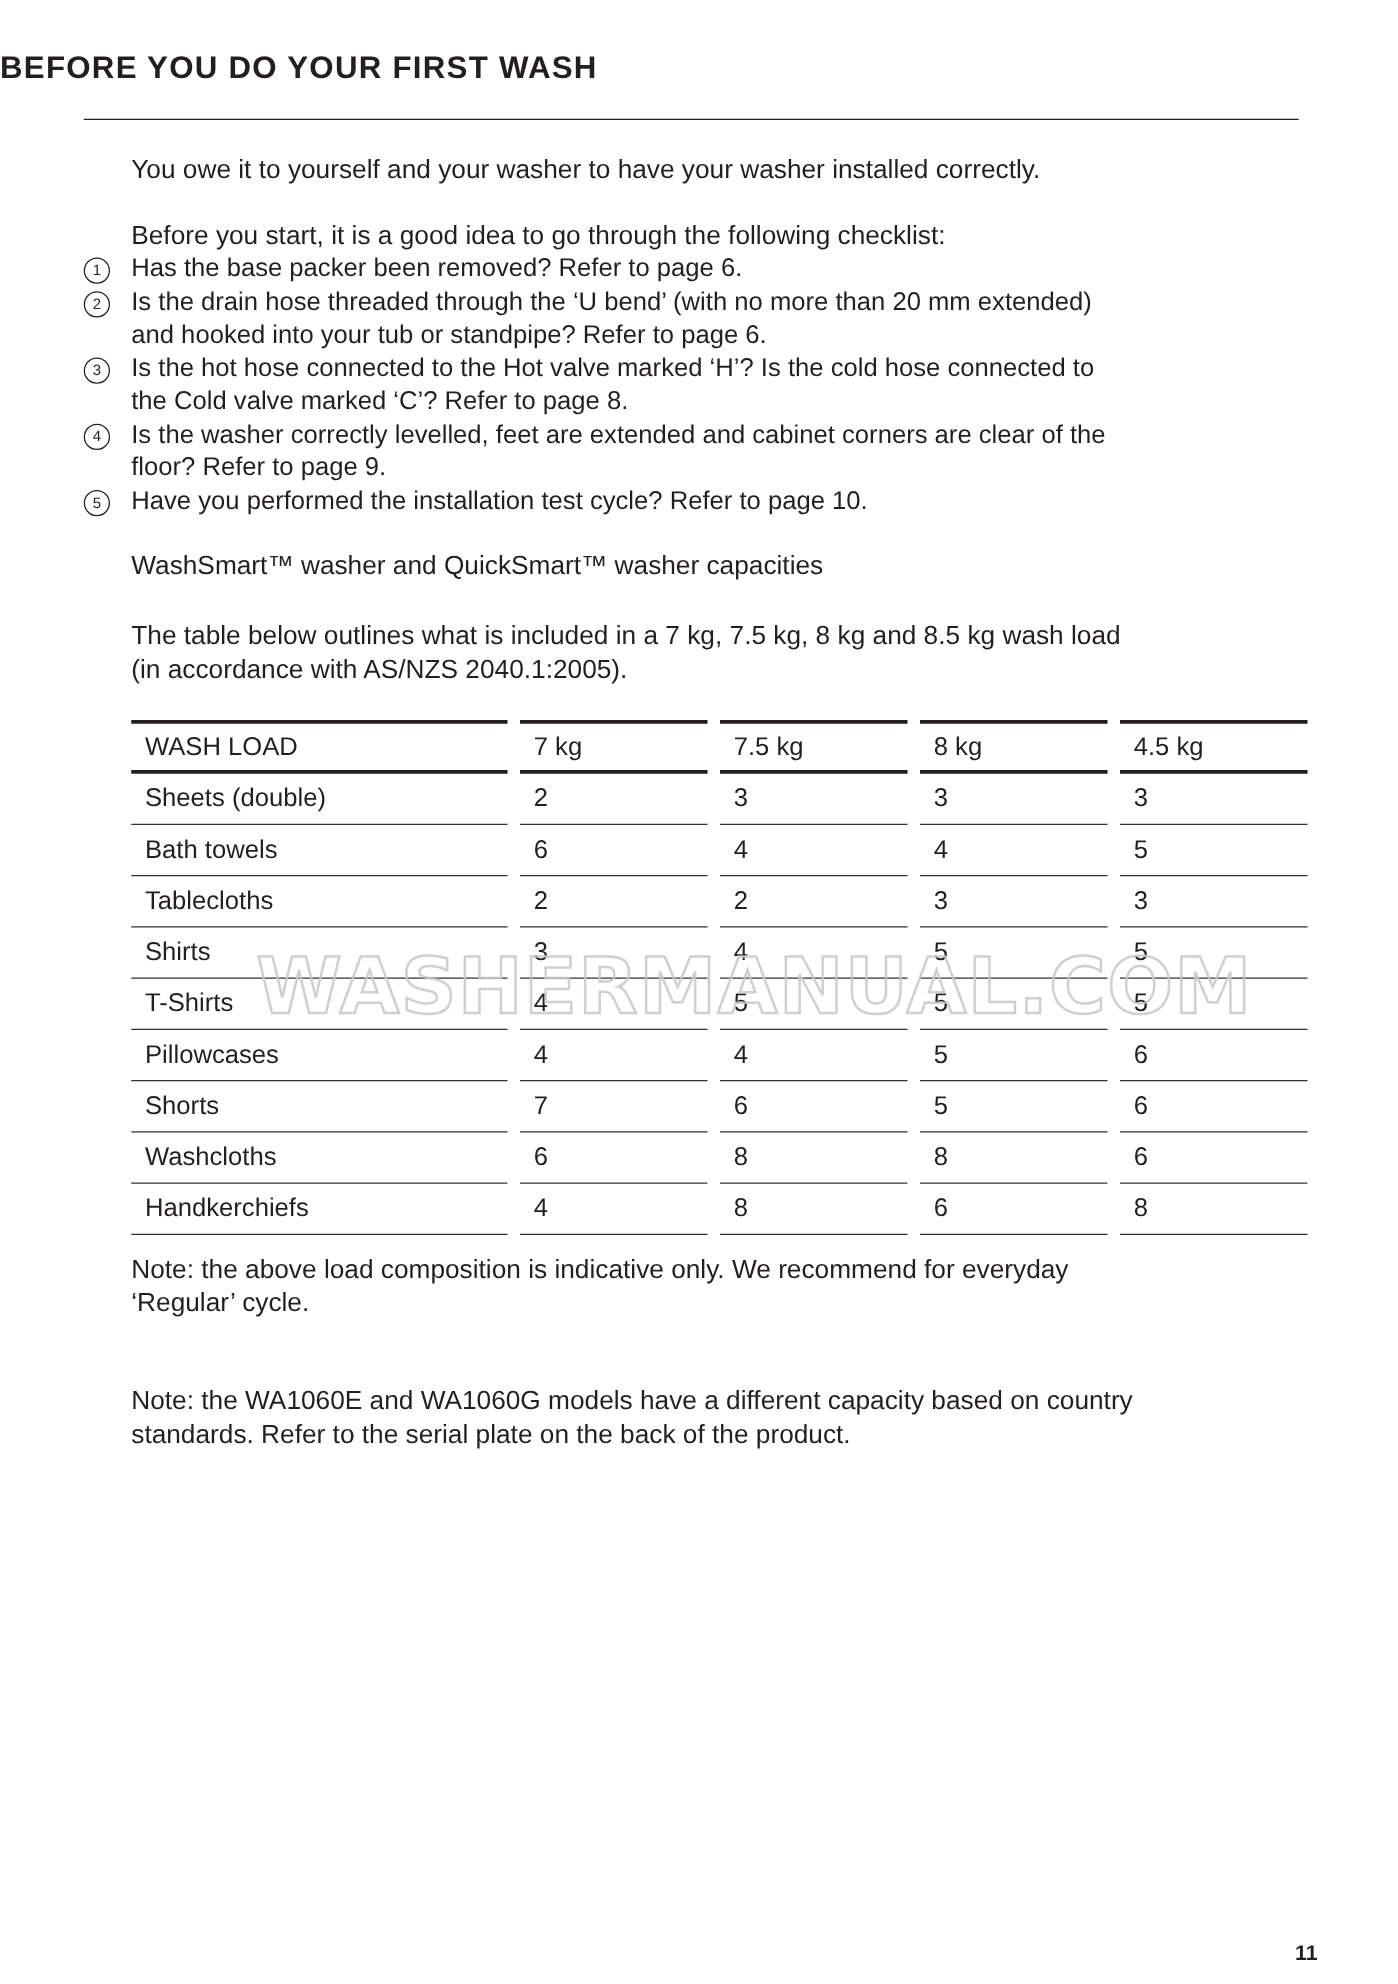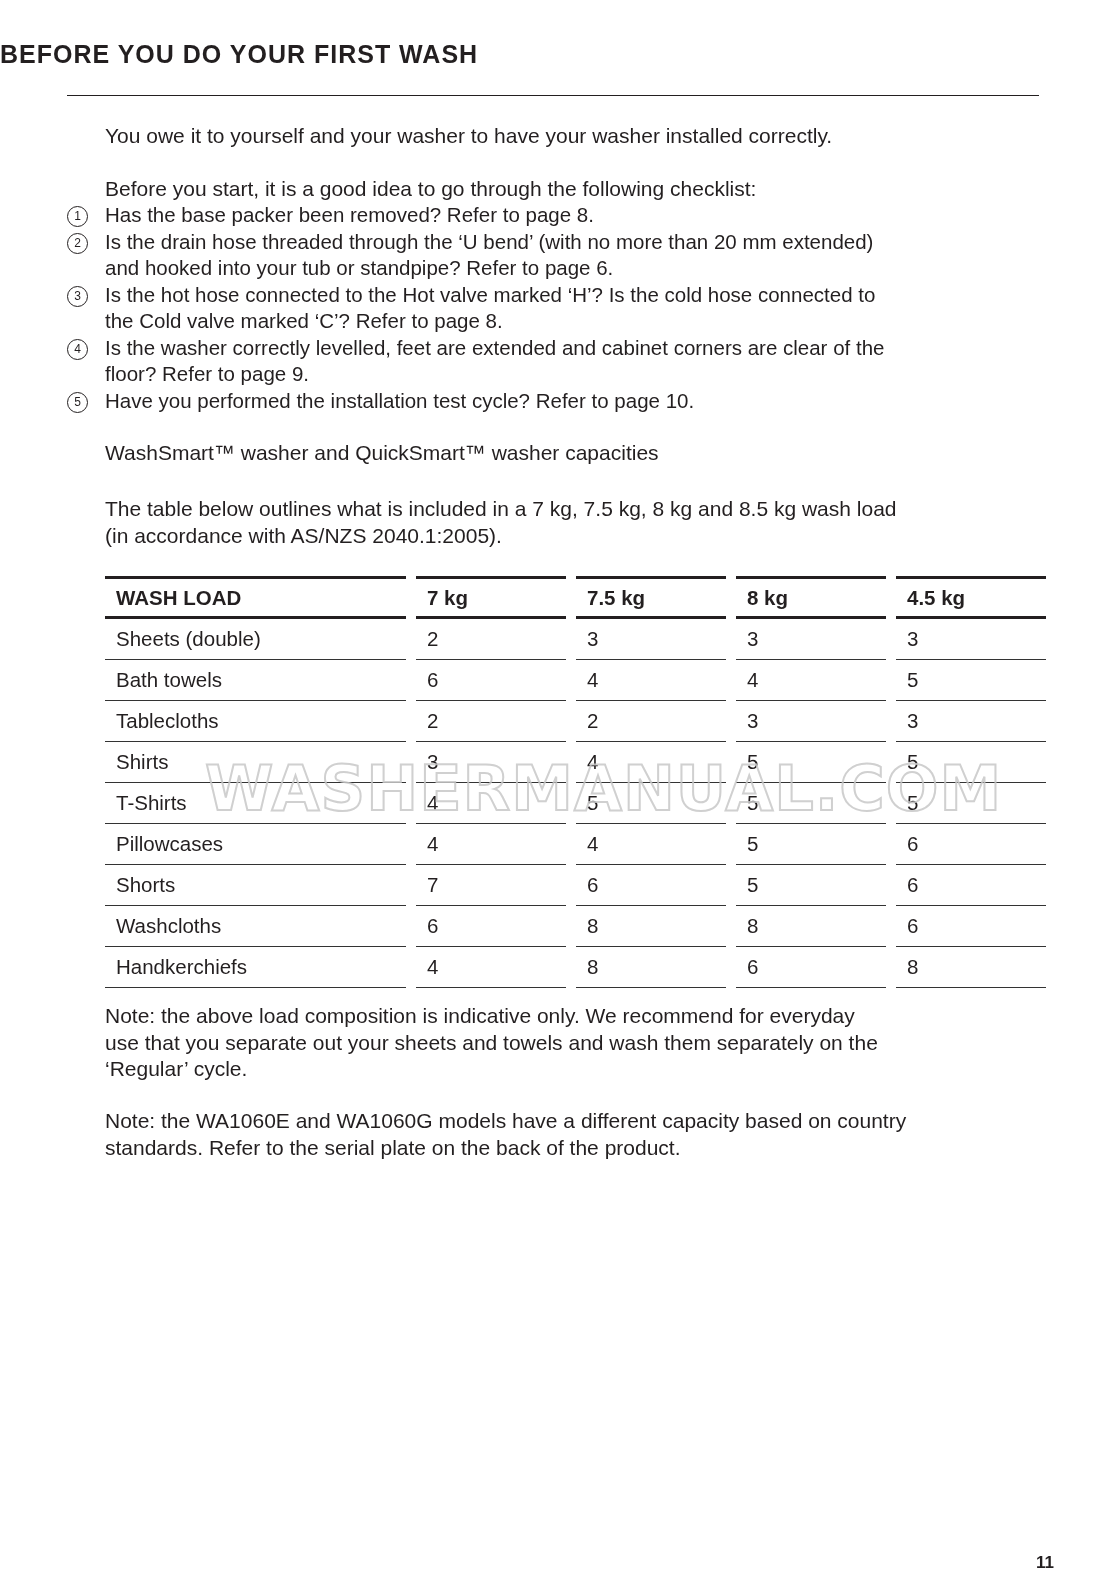--- a/index.html
+++ b/index.html
@@ -11,21 +11,21 @@
           border-top: 1.5px solid #231f20; }
   .p { position: absolute; left: 105px; font-size: 21px; line-height: 26.5px; }
   .bold { font-weight: normal; }
   .checklist { position: absolute; left: 67px; top: 202px; width: 980px; margin: 0; padding: 0; list-style: none; }
   .checklist li { position: relative; padding-left: 38px; font-size: 20.5px; line-height: 26.5px; }
   .num { position: absolute; left: 0; top: 4px; width: 19px; height: 19px; border: 1.3px solid #231f20;
          border-radius: 50%; font-size: 12px; line-height: 19px; text-align: center; box-sizing: content-box; }
   table.cap { position: absolute; left: 105px; top: 576px; border-collapse: separate; border-spacing: 0; }
   table.cap th, table.cap td { font-size: 20.5px; text-align: left; padding: 0 0 0 11px; height: 40px;
         border-bottom: 1.3px solid #333; }
-  table.cap th { font-weight: bold; border-top: 3px solid #231f20; border-bottom: 3px solid #231f20; height: 37px; }
+  table.cap th { font-weight: normal; border-top: 3px solid #231f20; border-bottom: 3px solid #231f20; height: 37px; }
   table.cap td.item { font-weight: normal; }
   table.cap td.val { font-weight: normal; }
   .gap { width: 10px; padding: 0 !important; border: none !important; }
   .col0 { width: 290px; }
   .colv { width: 139px; }
   .watermark { position: absolute; left: 205px; top: 752px; font-size: 62px; font-weight: bold;
                color: transparent; -webkit-text-stroke: 2px #c8c8c8; letter-spacing: 1px;
                opacity: 0.85; pointer-events: none; font-family: "DejaVu Sans", sans-serif; text-align: right; }
   .pagenum { position: absolute; left: 1036px; top: 1553px; font-size: 17px; font-weight: bold; }
 </style>
@@ -35,21 +35,21 @@
 <div class="title">BEFORE YOU DO YOUR FIRST WASH</div>
 <div class="rule"></div>
 
 <div class="p" style="top:123px">You owe it to yourself and your washer to have your washer installed correctly.</div>
 
 <div class="p bold" style="top:176px">Before you start, it is a good idea to go through the following checklist:</div>
 
 <ul class="checklist">
   <li>
     <span class="num">1</span>
-    <div>Has the base packer been removed? Refer to page 8.</div>
+    <div>Has the base packer been removed? Refer to page 6.</div>
   </li>
   <li>
     <span class="num">2</span>
     <div>Is the drain hose threaded through the ‘U bend’ (with no more than 20 mm extended)</div>
     <div>and hooked into your tub or standpipe? Refer to page 6.</div>
   </li>
   <li>
     <span class="num">3</span>
     <div>Is the hot hose connected to the Hot valve marked ‘H’? Is the cold hose connected to</div>
     <div>the Cold valve marked ‘C’? Refer to page 8.</div>
@@ -186,21 +186,20 @@
         <td class="gap"></td>
         <td class="val colv">8</td>
       </tr>
     </tbody>
 </table>
 
 <div class="watermark">WASHERMANUAL.COM</div>
 
 <div class="p" style="top:1003px">
   <div>Note: the above load composition is indicative only. We recommend for everyday</div>
-  <div>use that you separate out your sheets and towels and wash them separately on the</div>
   <div>‘Regular’ cycle.</div>
 </div>
 
 <div class="p" style="top:1108px">
   <div>Note: the WA1060E and WA1060G models have a different capacity based on country</div>
   <div>standards. Refer to the serial plate on the back of the product.</div>
 </div>
 
 <div class="pagenum">11</div>
 

